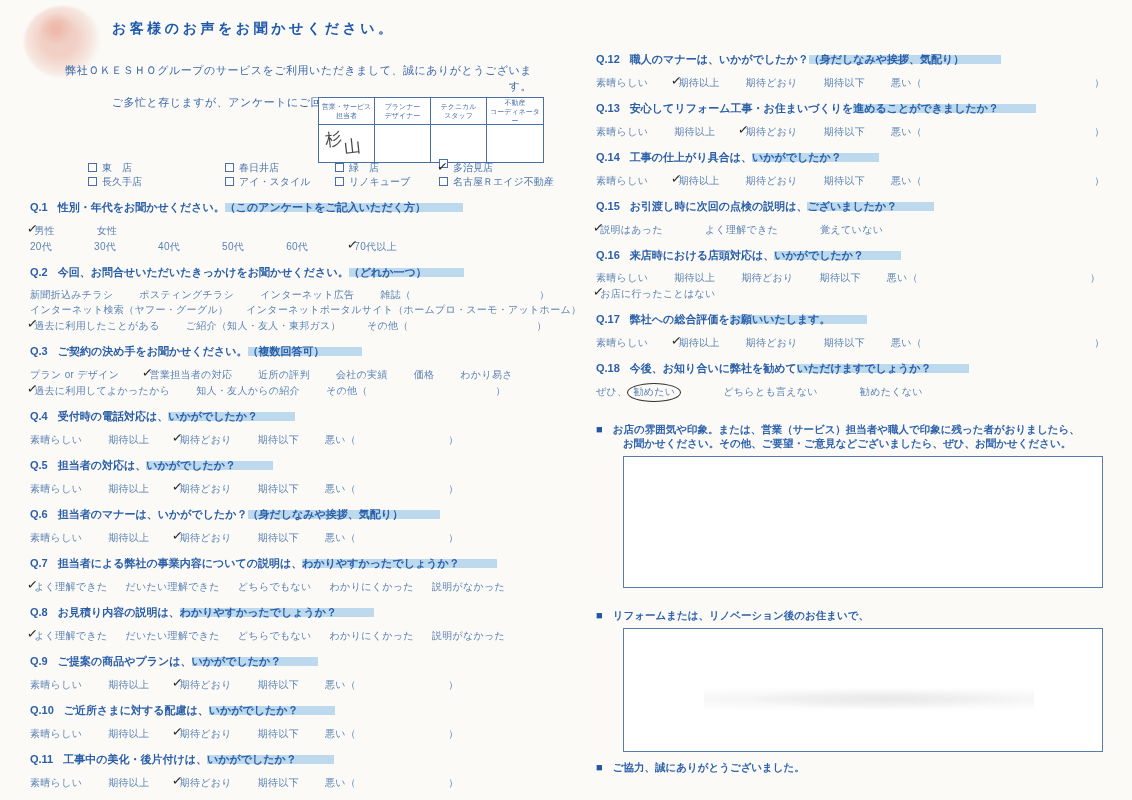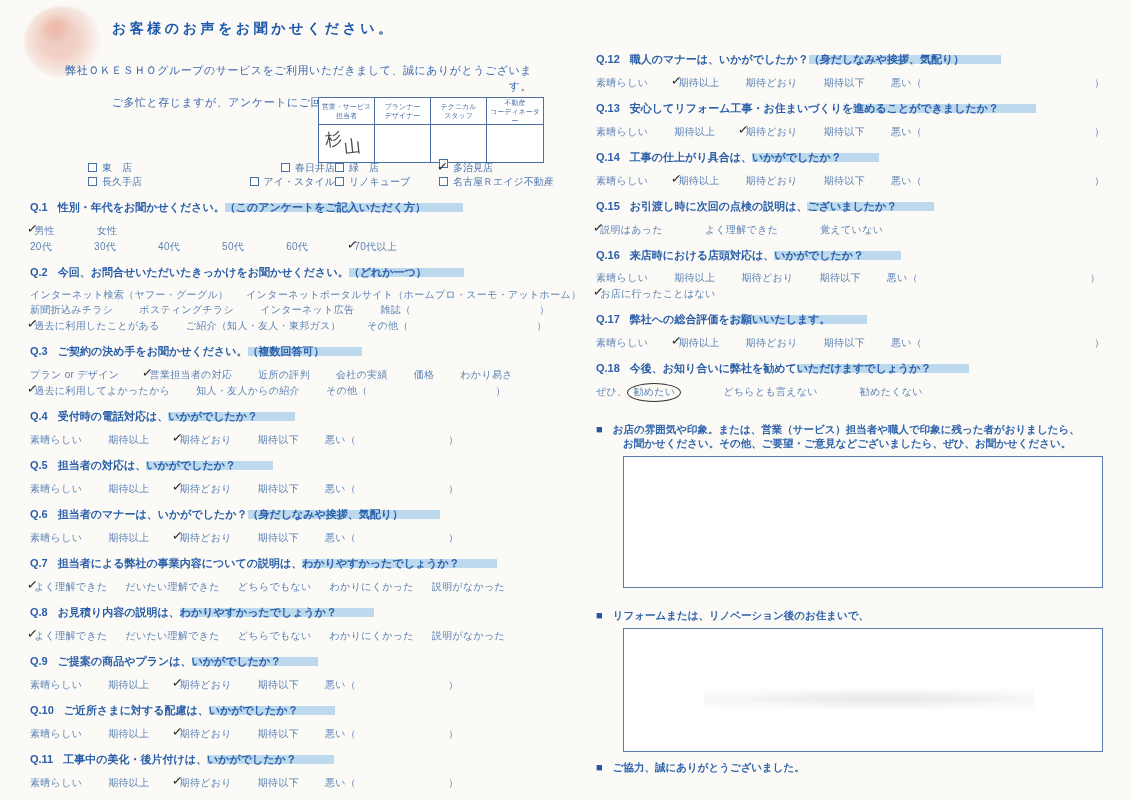--- a/index.html
+++ b/index.html
@@ -38,21 +38,21 @@
   .st-h:last-child, .st-c:last-child { border-right: none; }
   .st-c { height: 37px; border-right: 1px solid #4a6fa5; position: relative; }
   .hw { position: absolute; left: 6px; top: 2px; font-size: 17px; color: #4c4a48;
     transform: rotate(-6deg); letter-spacing: 1px; }
   .hw .hw-ch { display: inline-block; position: relative; }
   
   .stores { position: absolute; left: 88px; top: 159px; width: 460px; font-size: 10px; color: #4a74ad; }
   .store-row { height: 16px; white-space: nowrap; }
   .store-item { display: inline-block; }
   .store-item:nth-child(1){ width: 137px; }
-  .store-item:nth-child(2){ width: 110px; text-align: right; }
+  .store-item:nth-child(2){ width: 110px; }
   .store-item:nth-child(3){ width: 104px; }
   .cbox { display: inline-block; width: 9px; height: 9px; border: 1px solid #4a6fa5;
     vertical-align: -1px; margin-right: 5px; position: relative; background:#fff; }
   .cbox-check { position: absolute; left: -1px; top: -8px; }
   
   .col { position: absolute; }
   .col-left { left: 30px; top: 201px; width: 516px; }
   .col-right { left: 596px; top: 53px; width: 536px; }
   .question { margin-bottom: 12px; }
   .q-title { font-size: 11px; font-weight: bold; color: #2b5fa8; line-height: 13px; margin-bottom: 8px; white-space: nowrap; }
@@ -121,22 +121,22 @@
   </div>
 
 <div class="col col-left" id="col-left">
     <div class="question">
       <div class="q-title"><span class="q-num">Q.1</span><span class="q-t1">性別・年代をお聞かせください。</span><span class="q-hl">（このアンケートをご記入いただく方）</span></div>
       <div class="q-row w"><span class="opt"><span class="check">✓</span><span class="lbl">男性</span></span><span class="opt"><span class="lbl">女性</span></span></div>
       <div class="q-row w"><span class="opt"><span class="lbl">20代</span></span><span class="opt"><span class="lbl">30代</span></span><span class="opt"><span class="lbl">40代</span></span><span class="opt"><span class="lbl">50代</span></span><span class="opt"><span class="lbl">60代</span></span><span class="opt"><span class="check">✓</span><span class="lbl">70代以上</span></span></div>
     </div>
     <div class="question">
       <div class="q-title"><span class="q-num">Q.2</span><span class="q-t1">今回、お問合せいただいたきっかけをお聞かせください。</span><span class="q-hl">（どれか一つ）</span></div>
+      <div class="q-row"><span class="opt"><span class="lbl">新聞折込みチラシ</span></span><span class="opt"><span class="lbl">ポスティングチラシ</span></span><span class="opt"><span class="lbl">インターネット広告</span></span><span class="opt"><span class="lbl">雑誌（</span><span class="blank blank-m"></span><span class="close">）</span></span></div>
       <div class="q-row t"><span class="opt"><span class="lbl">インターネット検索（ヤフー・グーグル）</span></span><span class="opt"><span class="lbl">インターネットポータルサイト（ホームプロ・スーモ・アットホーム）</span></span></div>
-      <div class="q-row"><span class="opt"><span class="lbl">新聞折込みチラシ</span></span><span class="opt"><span class="lbl">ポスティングチラシ</span></span><span class="opt"><span class="lbl">インターネット広告</span></span><span class="opt"><span class="lbl">雑誌（</span><span class="blank blank-m"></span><span class="close">）</span></span></div>
       <div class="q-row"><span class="opt"><span class="check">✓</span><span class="lbl">過去に利用したことがある</span></span><span class="opt"><span class="lbl">ご紹介（知人・友人・東邦ガス）</span></span><span class="opt"><span class="lbl">その他（</span><span class="blank blank-m"></span><span class="close">）</span></span></div>
     </div>
     <div class="question">
       <div class="q-title"><span class="q-num">Q.3</span><span class="q-t1">ご契約の決め手をお聞かせください。</span><span class="q-hl">（複数回答可）</span></div>
       <div class="q-row"><span class="opt"><span class="lbl">プラン or デザイン</span></span><span class="opt"><span class="check">✓</span><span class="lbl">営業担当者の対応</span></span><span class="opt"><span class="lbl">近所の評判</span></span><span class="opt"><span class="lbl">会社の実績</span></span><span class="opt"><span class="lbl">価格</span></span><span class="opt"><span class="lbl">わかり易さ</span></span></div>
       <div class="q-row"><span class="opt"><span class="check">✓</span><span class="lbl">過去に利用してよかったから</span></span><span class="opt"><span class="lbl">知人・友人からの紹介</span></span><span class="opt"><span class="lbl">その他（</span><span class="blank blank-m"></span><span class="close">）</span></span></div>
     </div>
     <div class="question">
       <div class="q-title"><span class="q-num">Q.4</span><span class="q-t1">受付時の電話対応は、</span><span class="q-hl">いかがでしたか？</span></div>
       <div class="q-row"><span class="opt"><span class="lbl">素晴らしい</span></span><span class="opt"><span class="lbl">期待以上</span></span><span class="opt"><span class="check">✓</span><span class="lbl">期待どおり</span></span><span class="opt"><span class="lbl">期待以下</span></span><span class="opt"><span class="lbl">悪い（</span><span class="blank blank-s"></span><span class="close">）</span></span></div>

